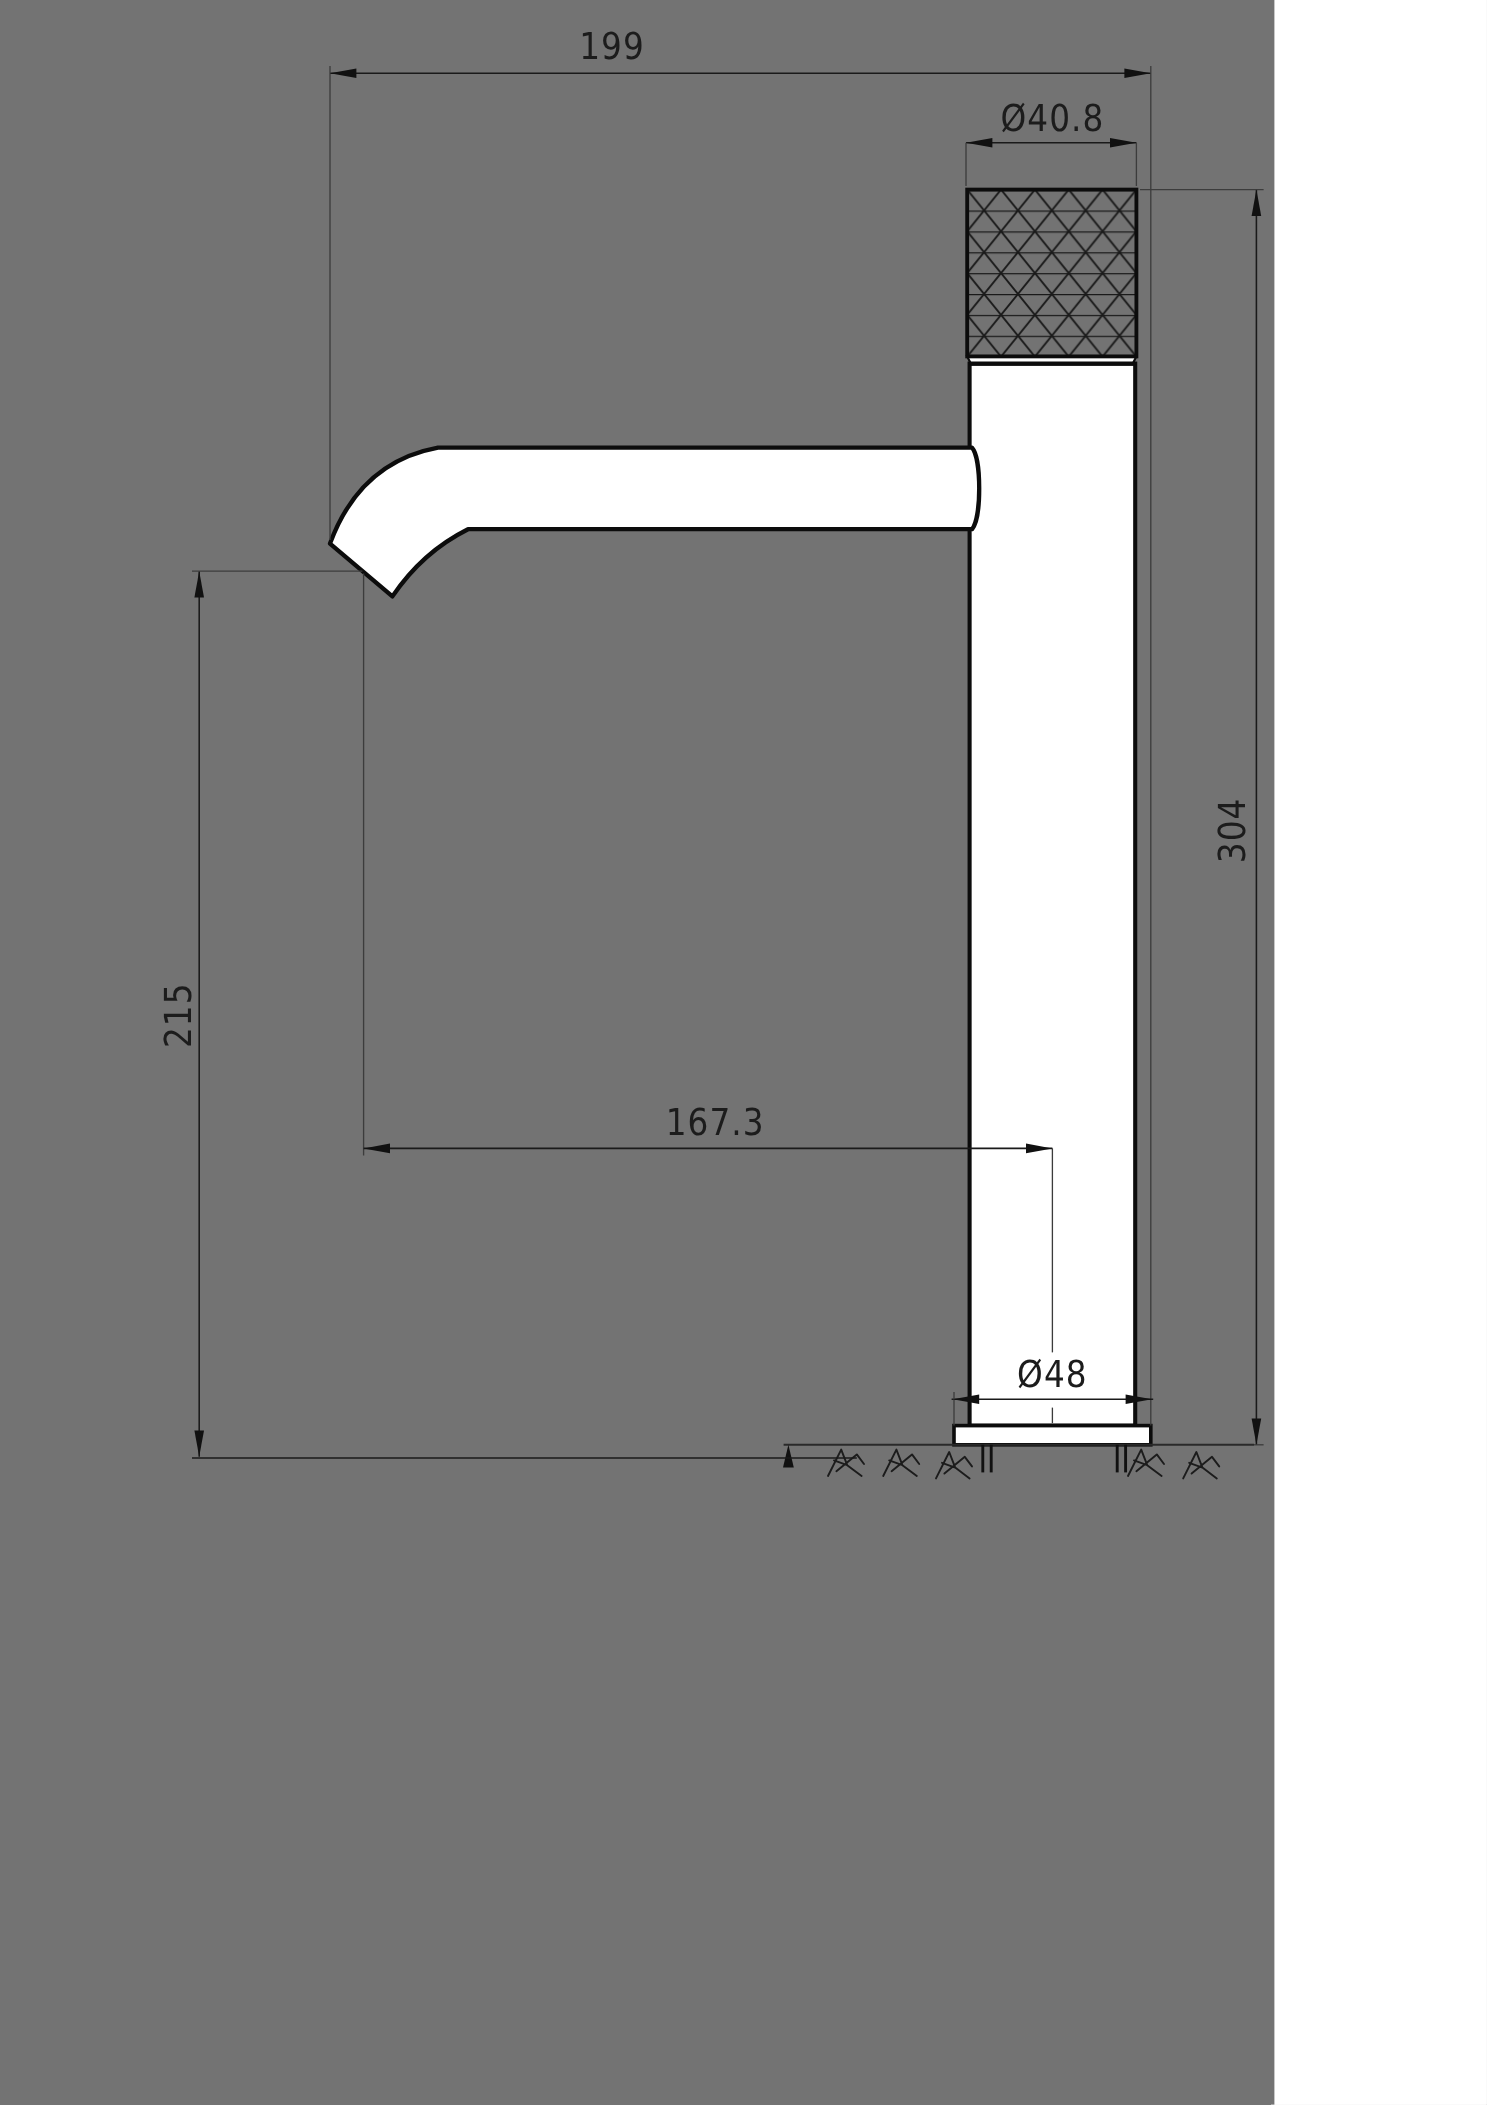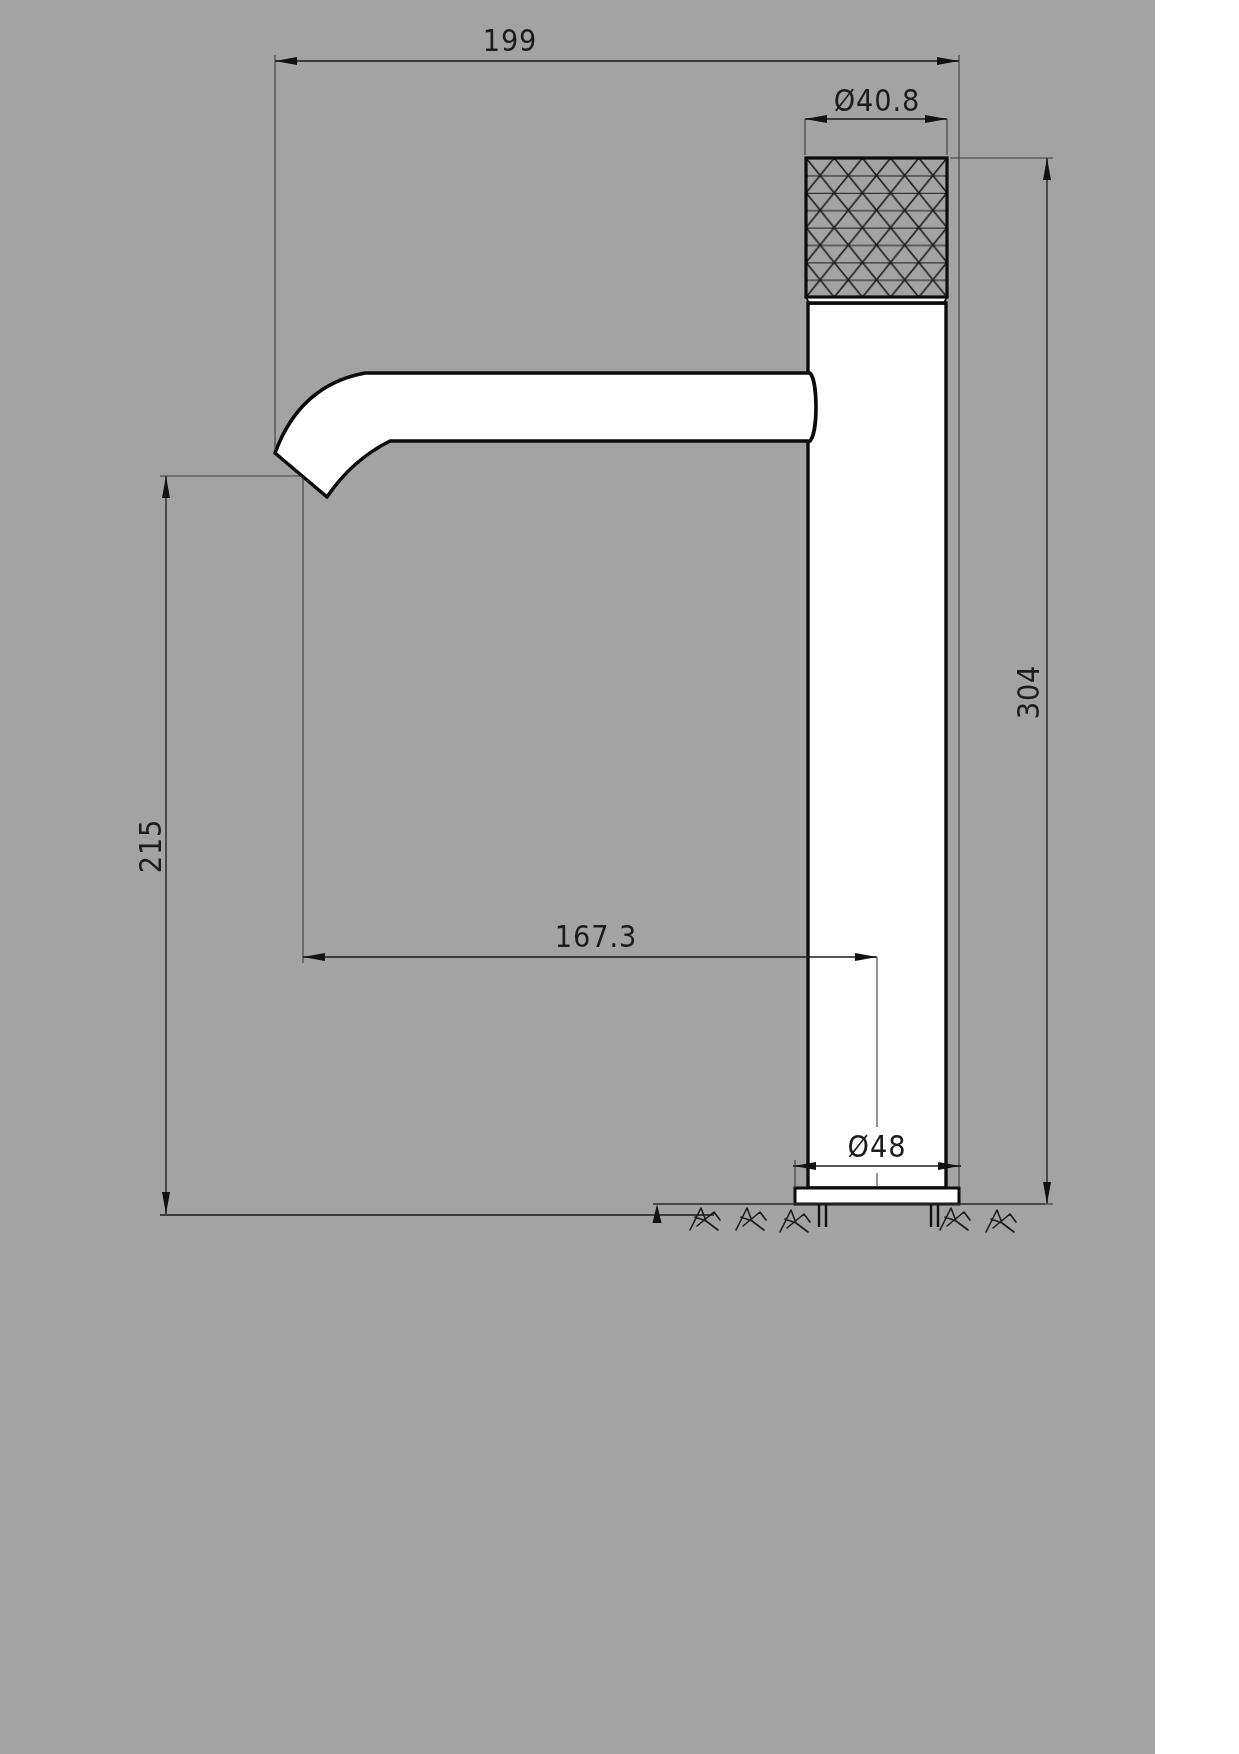--- a/index.html
+++ b/index.html
@@ -1,19 +1,19 @@
 <!DOCTYPE html>
 <html><head>
 <meta charset="utf-8">
 <style>
   html,body{margin:0;padding:0;background:#ffffff;}
   #sheet{
     position:relative;
-    width:1155px;height:1754px;
-    background:#a3a3a3;
+    width:1062px;height:1754px;
+    background:#737373;
     font-family:"DejaVu Sans","Liberation Sans",sans-serif;
     overflow:hidden;
   }
   #linework{position:absolute;left:0;top:0;}
   .dim-label{
     position:absolute;
     color:#1c1c1c;
     font-size:31px;
     font-weight:400;
     letter-spacing:1px;

